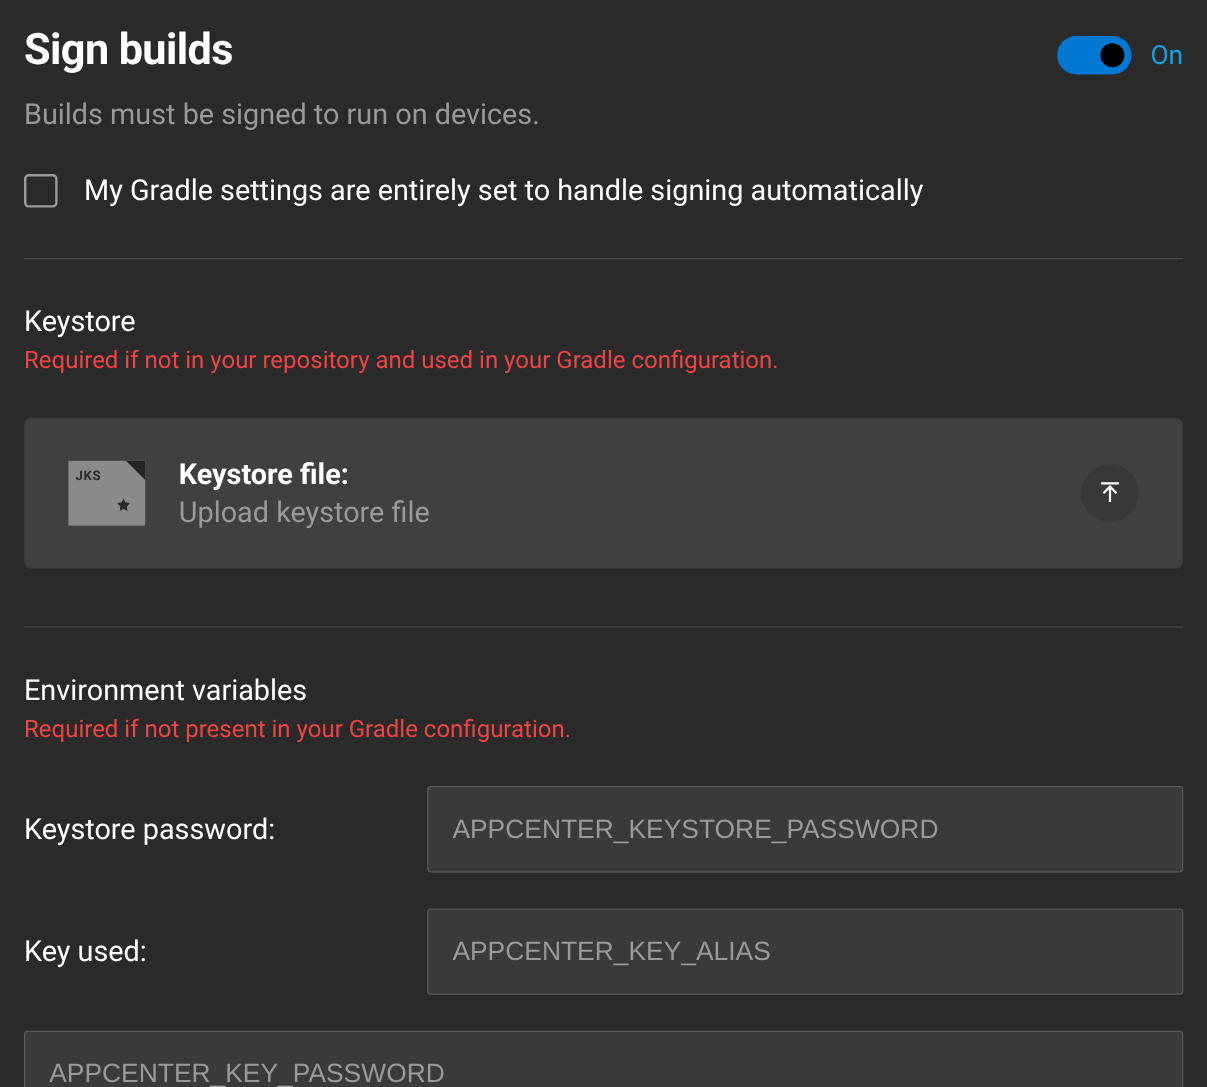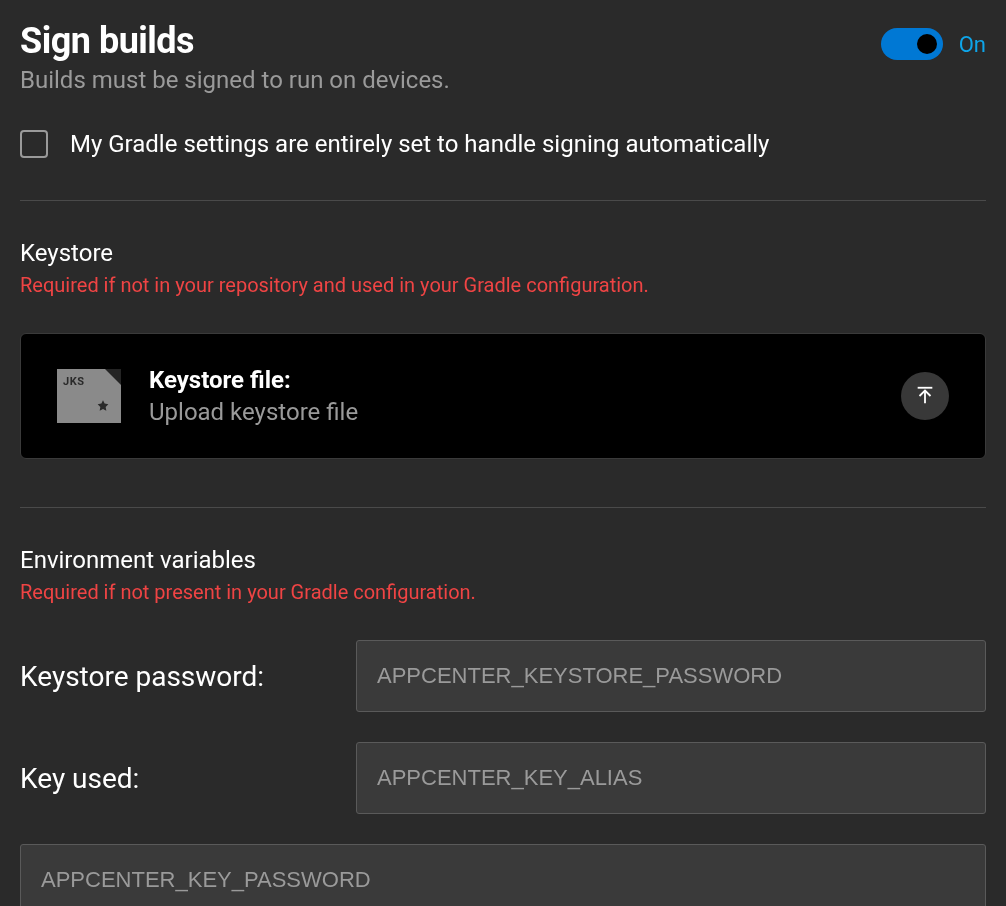--- a/index.html
+++ b/index.html
@@ -13,22 +13,22 @@
       height: 906px;
       background-color: #2a2a2a;
       font-family: -apple-system, BlinkMacSystemFont, "Segoe UI", Roboto, Helvetica, Arial, sans-serif;
       color: #ffffff;
       padding: 20px;
     }
     
     .header-row {
       display: flex;
       justify-content: space-between;
-      align-items: center;
-      margin-bottom: 4px;
+      align-items: flex-end;
+      margin-bottom: 19px;
     }
     
     .page-title {
       font-size: 36px;
       font-weight: 700;
       color: #ffffff;
       letter-spacing: -0.5px;
     }
     
     .toggle-container {
@@ -103,21 +103,21 @@
       margin-bottom: 6px;
     }
     
     .section-description {
       font-size: 20px;
       color: #ef4444;
       margin-bottom: 36px;
     }
     
     .upload-card {
-      background-color: #000000;
+      background-color: #404040;
       border: 1px solid #3a3a3a;
       border-radius: 6px;
       padding: 32px 36px;
       display: flex;
       align-items: center;
       gap: 28px;
       margin-bottom: 48px;
     }
     
     .file-icon {
@@ -196,21 +196,21 @@
     }
     
     .form-row {
       display: flex;
       align-items: center;
       margin-bottom: 30px;
     }
     
     .form-label {
       width: 336px;
-      font-size: 28px;
+      font-size: 24px;
       color: #ffffff;
       flex-shrink: 0;
     }
     
     .form-input {
       flex: 1;
       height: 72px;
       background-color: #3a3a3a;
       border: 1px solid #5a5a5a;
       border-radius: 3px;

